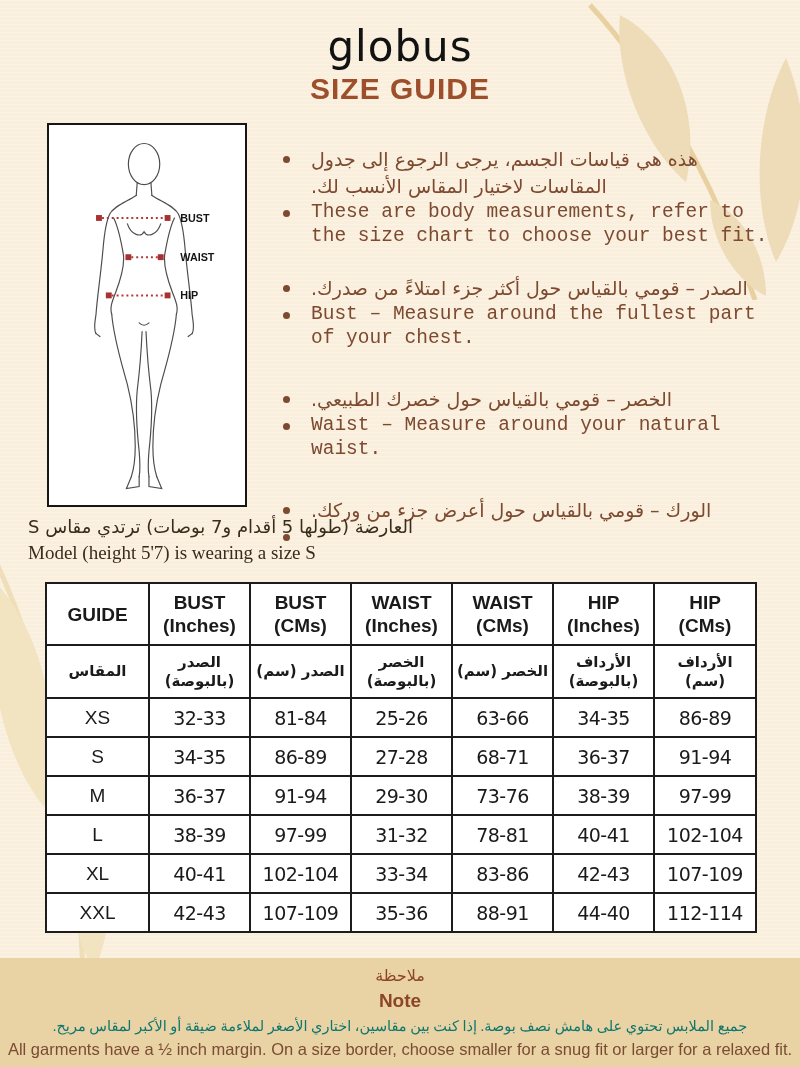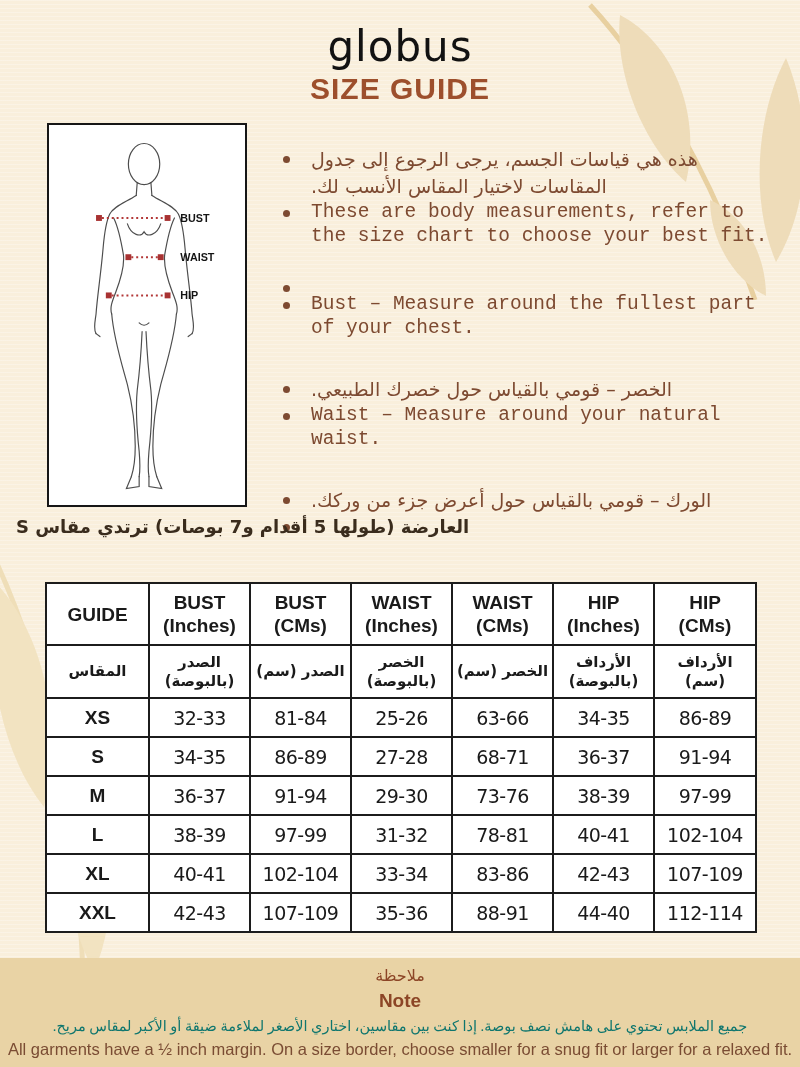--- a/index.html
+++ b/index.html
@@ -35,31 +35,31 @@
 
   .bullets { position:absolute; left:283px; top:146px; width:486px; }
   .b-group { margin-bottom:27px; }
   .b-group.wide { margin-bottom:36px; }
   .b-item { display:flex; align-items:flex-start;gap:10px; }
   .b-dot { flex:0 0 7px; width:7px; height:7px; border-radius:50%; background:#7d4a31; margin:10px 11px 0 0; }
   .b-txt { color:#7d4a31; }
   .b-txt.ar { direction:rtl; text-align:left; font-size:19px; line-height:27px; font-family:"DejaVu Sans", sans-serif; }
   .b-txt.en { font-size:19.5px; line-height:24px; font-family:Liberation Mono, monospace; }
 
-  .model-info { position:absolute; left:16px; top:514px; color:#3a2c1d;font-weight:bold; }
+  .model-info { position:absolute; left:28px; top:514px; color:#3a2c1d; }
   .model-ar { direction:rtl; text-align:left; font-size:18px; line-height:26px; font-family:"DejaVu Sans", sans-serif; }
   .model-en { font-size:19px; line-height:25px; font-family:"Liberation Serif", serif; }
 
   .table-wrap { position:absolute; left:45px; top:582px; width:710px; }
   table { width:710px; border-collapse:collapse; table-layout:fixed; background:#ffffff; }
   th, td { border:2px solid #1c1c1c; text-align:center; vertical-align:middle; background:#ffffff; }
   tr.h-en th { height:62px; font-size:19px; font-weight:700; line-height:23px; font-family:"Liberation Sans", sans-serif; }
   tr.h-ar th { height:53px; font-size:15px; font-weight:700; line-height:19px; direction:rtl; font-family:"DejaVu Sans", sans-serif; }
   tr.d-row { height:39px; }
-  tr.d-row th { font-size:19px; font-weight:700; font-family:"Liberation Sans", sans-serif; }
+  tr.d-row th { font-size:19px; font-weight:400; font-family:"Liberation Sans", sans-serif; }
   tr.d-row td { font-size:19px; font-weight:400; font-family:"DejaVu Sans", sans-serif; letter-spacing:-0.5px; }
 
   .note {
     position:absolute; left:0; top:958px; width:800px; height:109px;
     background:#e9d3a5; text-align:center; padding-top:6px;
   }
   .note-title-ar { direction:rtl; font-size:16px; font-weight:400; color:#8c4526; line-height:24px; font-family:"DejaVu Sans", sans-serif; }
   .note-title-en { font-size:19px; font-weight:700; color:#8c4526; line-height:26px; }
   .note-body-ar { direction:rtl; font-size:14.5px; color:#0f766e; line-height:24px; font-family:Liberation Serif, serif; }
   .note-body-en { font-size:16.5px; color:#7a4c33; line-height:23px; }
@@ -132,20 +132,21 @@
         <div class="b-txt ar">هذه هي قياسات الجسم، يرجى الرجوع إلى جدول المقاسات لاختيار المقاس الأنسب لك.</div>
       </div>
       <div class="b-item">
         <span class="b-dot"></span>
         <div class="b-txt en">These are body measurements, refer to the size chart to choose your best fit.</div>
       </div>
     </div>
     <div class="b-group wide">
       <div class="b-item">
         <span class="b-dot"></span>
+        <div class="b-txt ar">الصدر – قومي بالقياس حول أكثر جزء امتلاءً من صدرك.</div>
       </div>
       <div class="b-item">
         <span class="b-dot"></span>
         <div class="b-txt en">Bust – Measure around the fullest part of your chest.</div>
       </div>
     </div>
     <div class="b-group wide">
       <div class="b-item">
         <span class="b-dot"></span>
         <div class="b-txt ar">الخصر – قومي بالقياس حول خصرك الطبيعي.</div>
@@ -161,20 +162,21 @@
         <div class="b-txt ar">الورك – قومي بالقياس حول أعرض جزء من وركك.</div>
       </div>
       <div class="b-item">
         <span class="b-dot"></span>
       </div>
     </div>
   </div>
 
   <div class="model-info">
     <div class="model-ar">العارضة (طولها 5 أقدام و7 بوصات) ترتدي مقاس S</div>
+    <div class="model-en">Model (height 5'7) is wearing a size S</div>
   </div>
 
   <div class="table-wrap">
     <table>
       <colgroup>
           <col style="width: 103px;">
           <col style="width: 101px;">
           <col style="width: 101px;">
           <col style="width: 101px;">
           <col style="width: 101px;">

